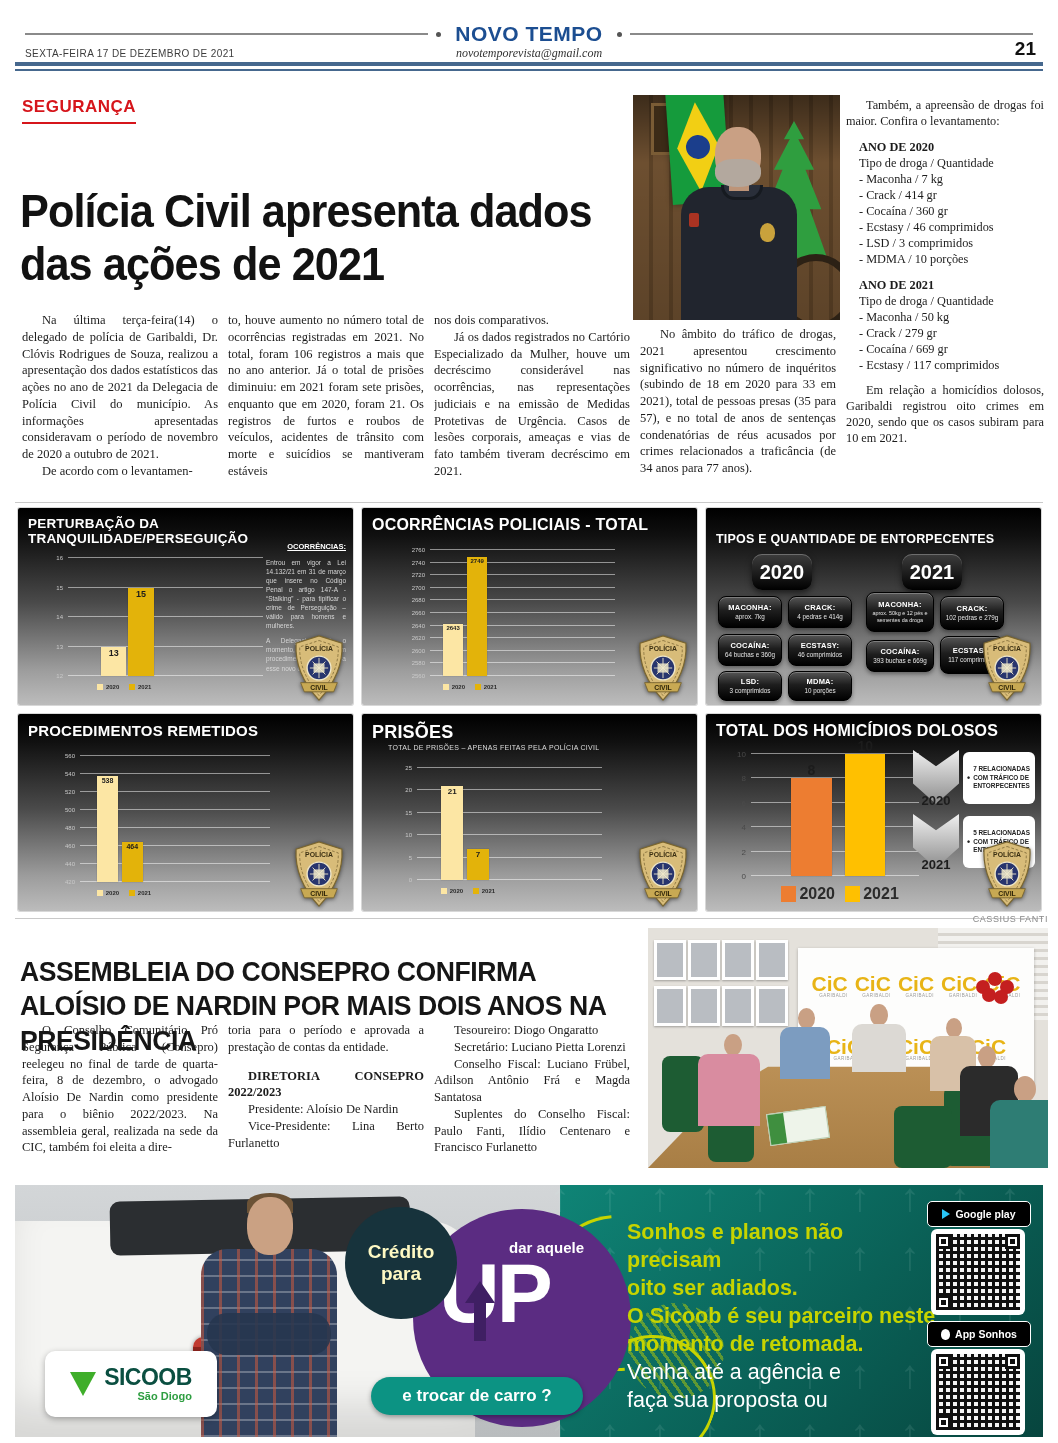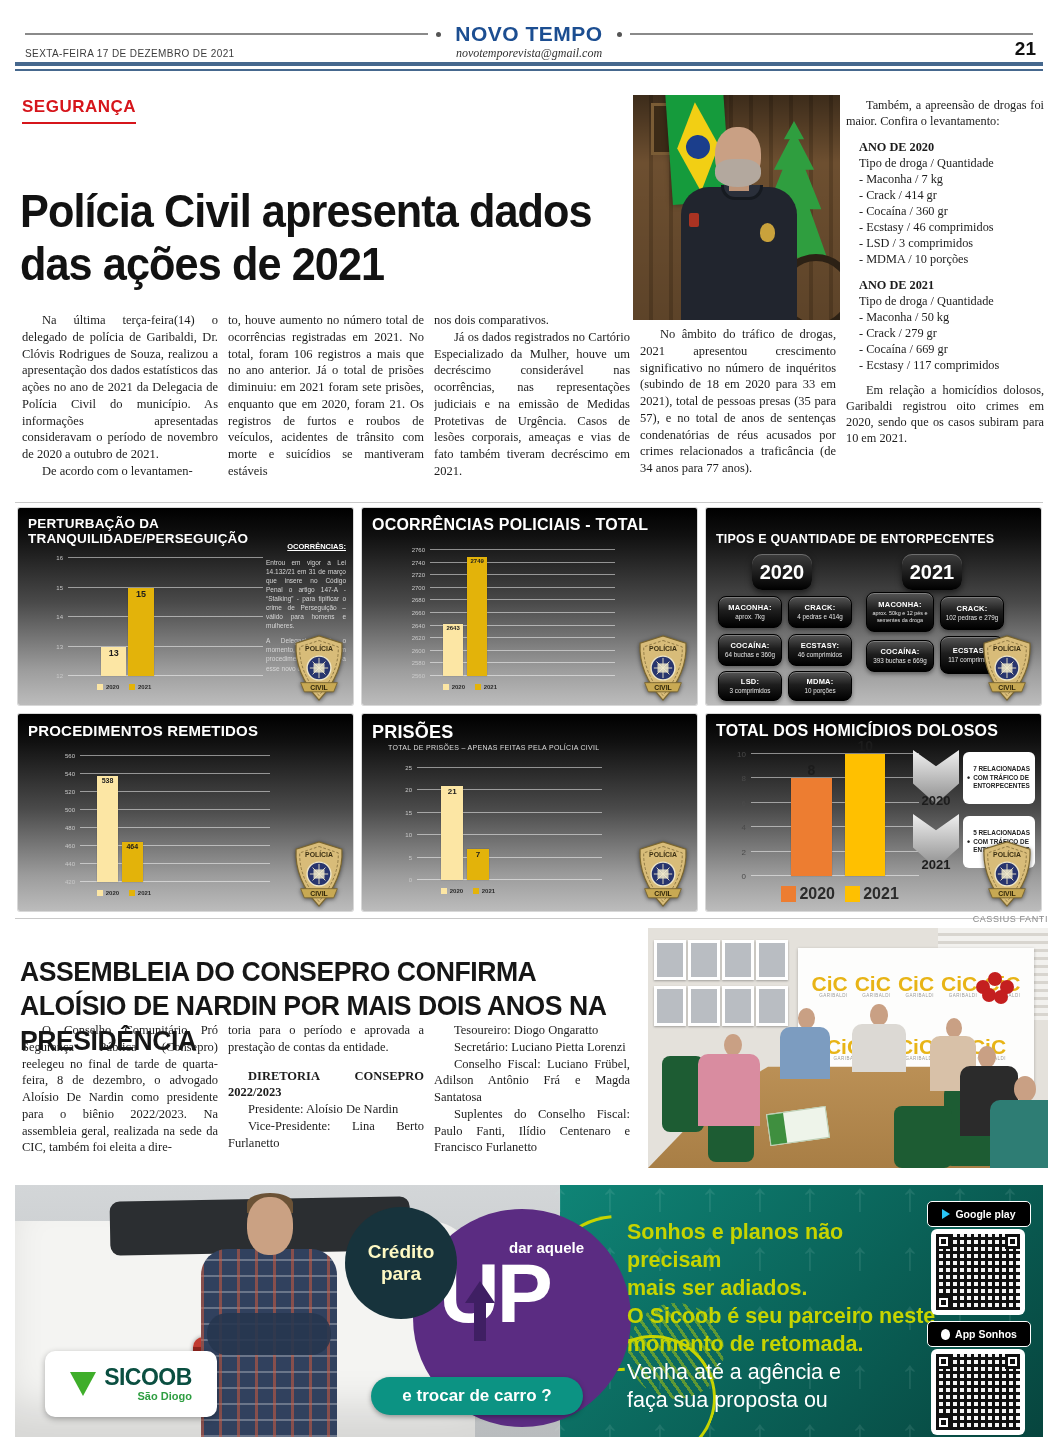--- a/index.html
+++ b/index.html
@@ -679,21 +679,21 @@
     <div class="purple-circle">
       <div class="dar-aquele">dar aquele</div>
       <div class="up-text">UP</div>
       <svg class="up-arrow" width="30" height="60" viewBox="0 0 30 60">
         <path d="M15 0 L30 22 L21 22 L21 60 L9 60 L9 22 L0 22 Z" fill="#3f1f63"></path>
       </svg>
     </div>
     <div class="teal-pill">e trocar de carro ?</div>
     <div class="ad-copy">
       <div class="yl">Sonhos e planos não precisam</div>
-      <div class="yl">mais ser adiados.</div>
+      <div class="yl">oito ser adiados.</div>
       <div class="yl">O Sicoob é seu parceiro neste</div>
       <div class="yl">momento de retomada.</div>
       <div class="wh">Venha até a agência e</div>
       <div class="wh">faça sua proposta ou</div>
     </div>
     <div class="store-badge" style="top:16px;">
       <span class="play-tri"></span>
         <span>Google play</span>
     </div>
     <div class="qr" style="top:44px;">

